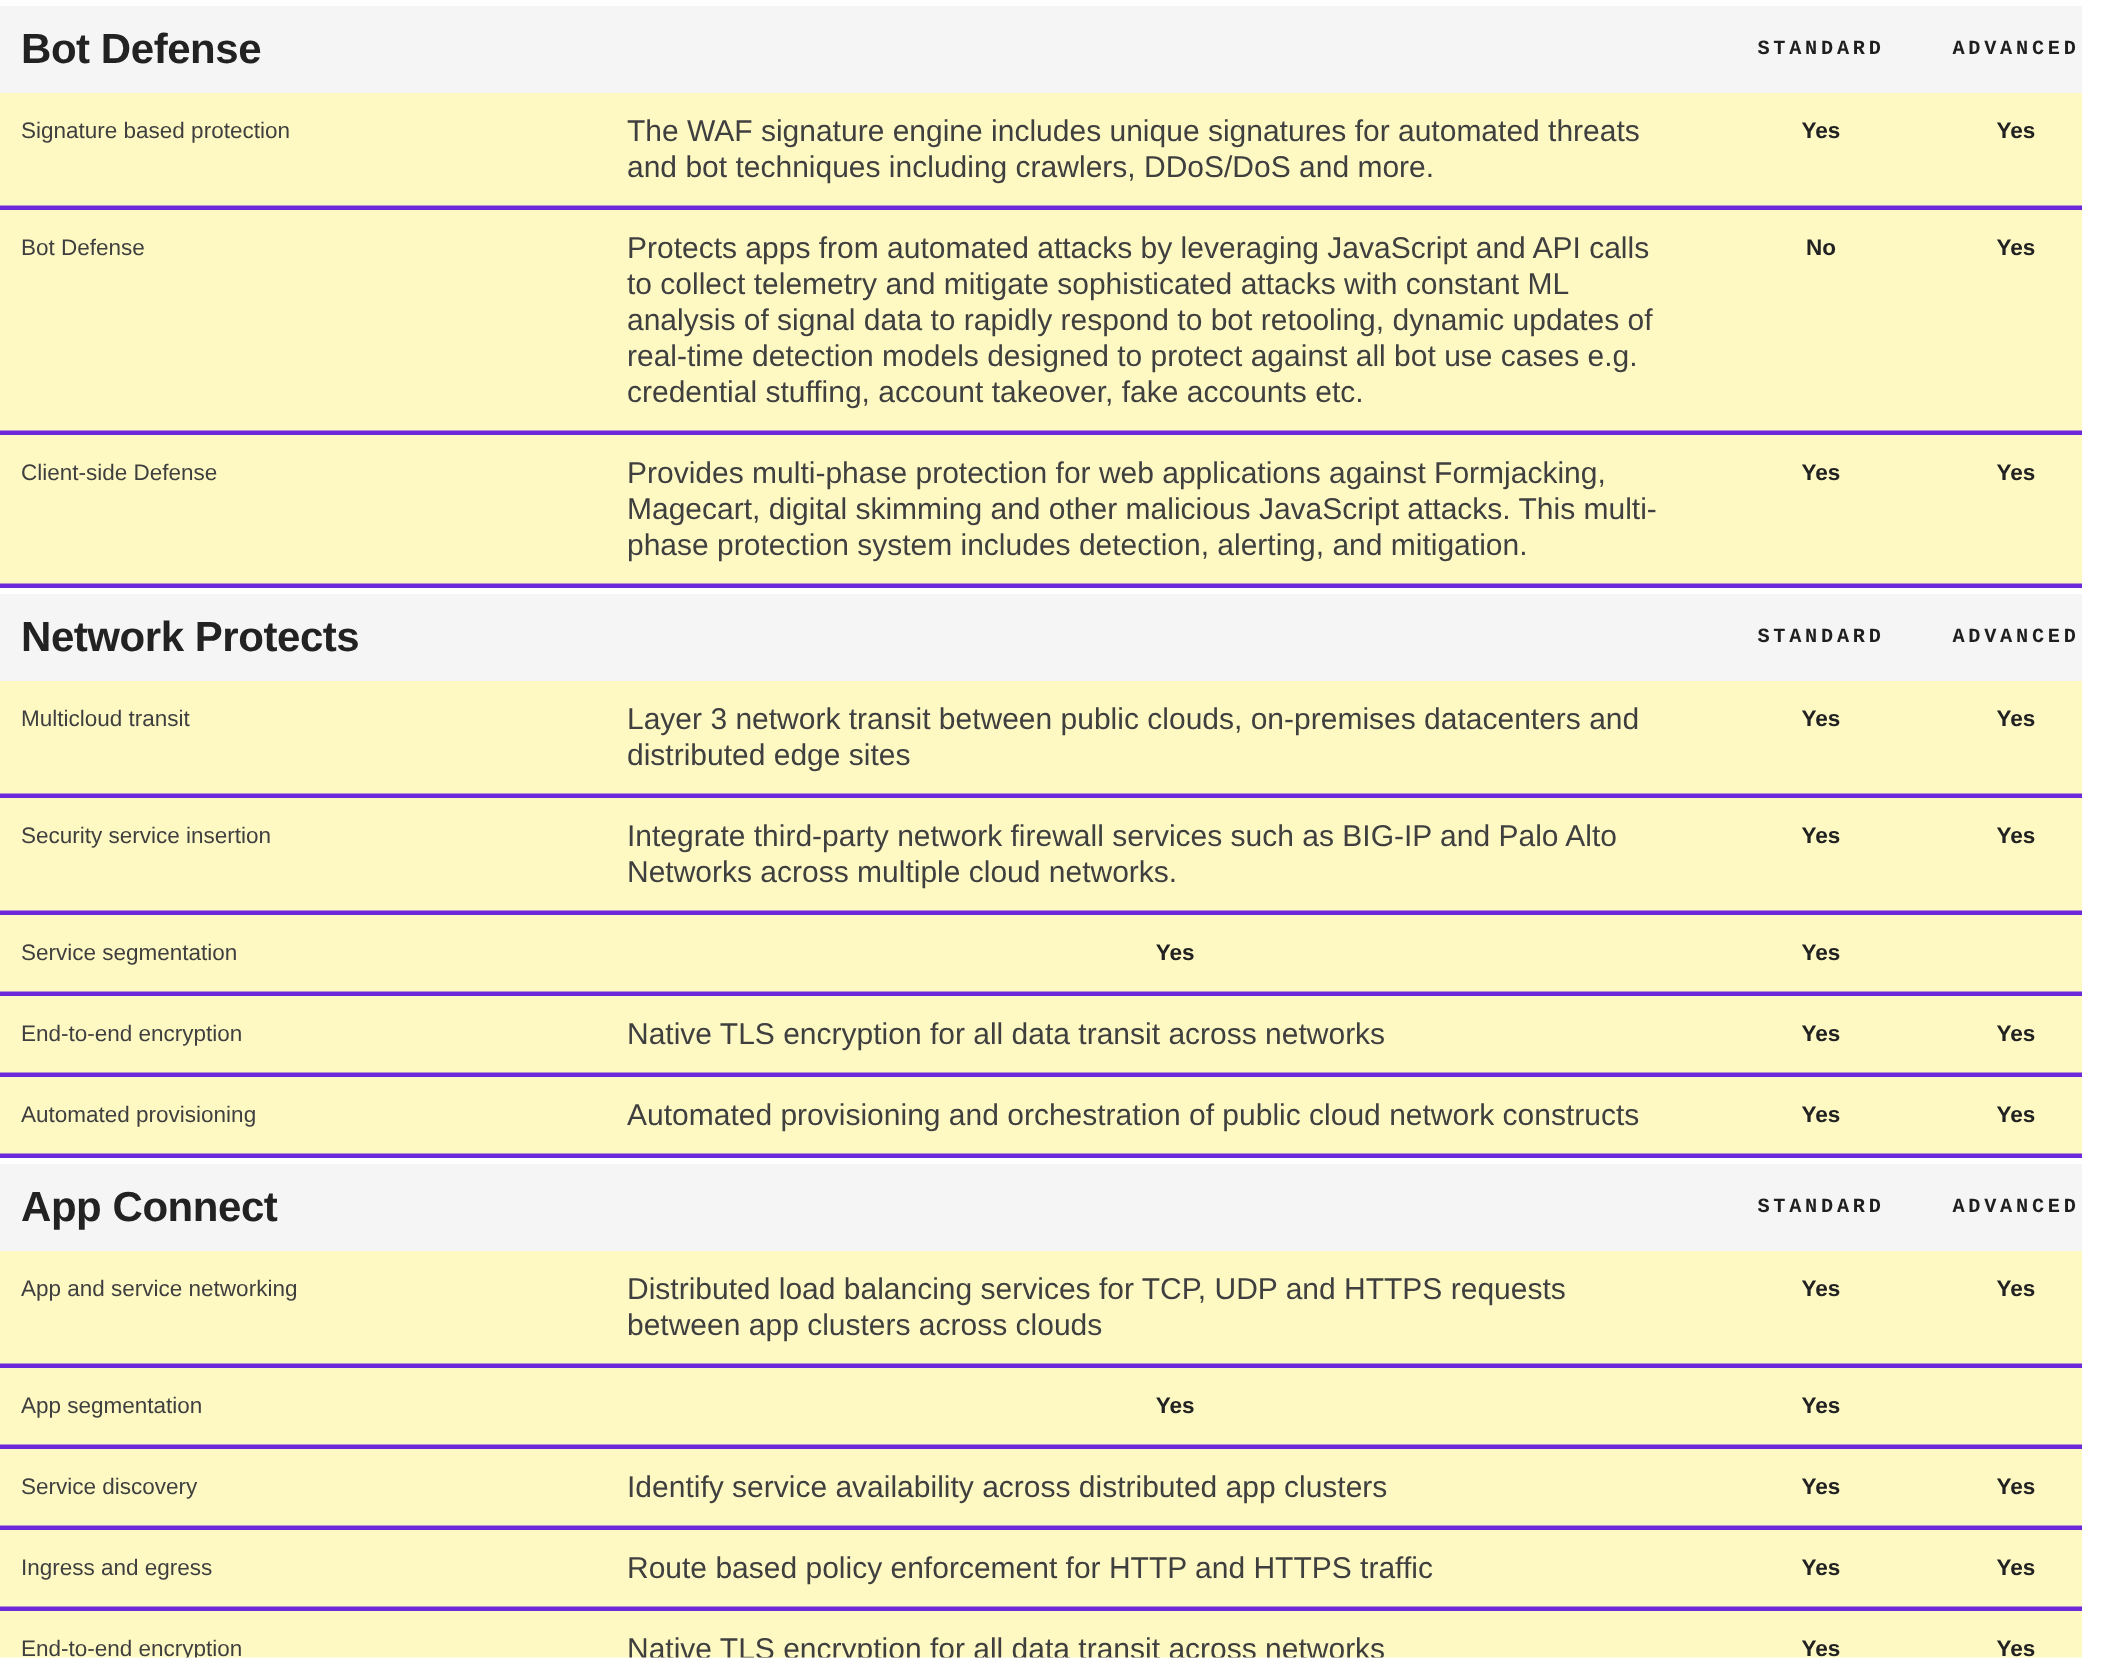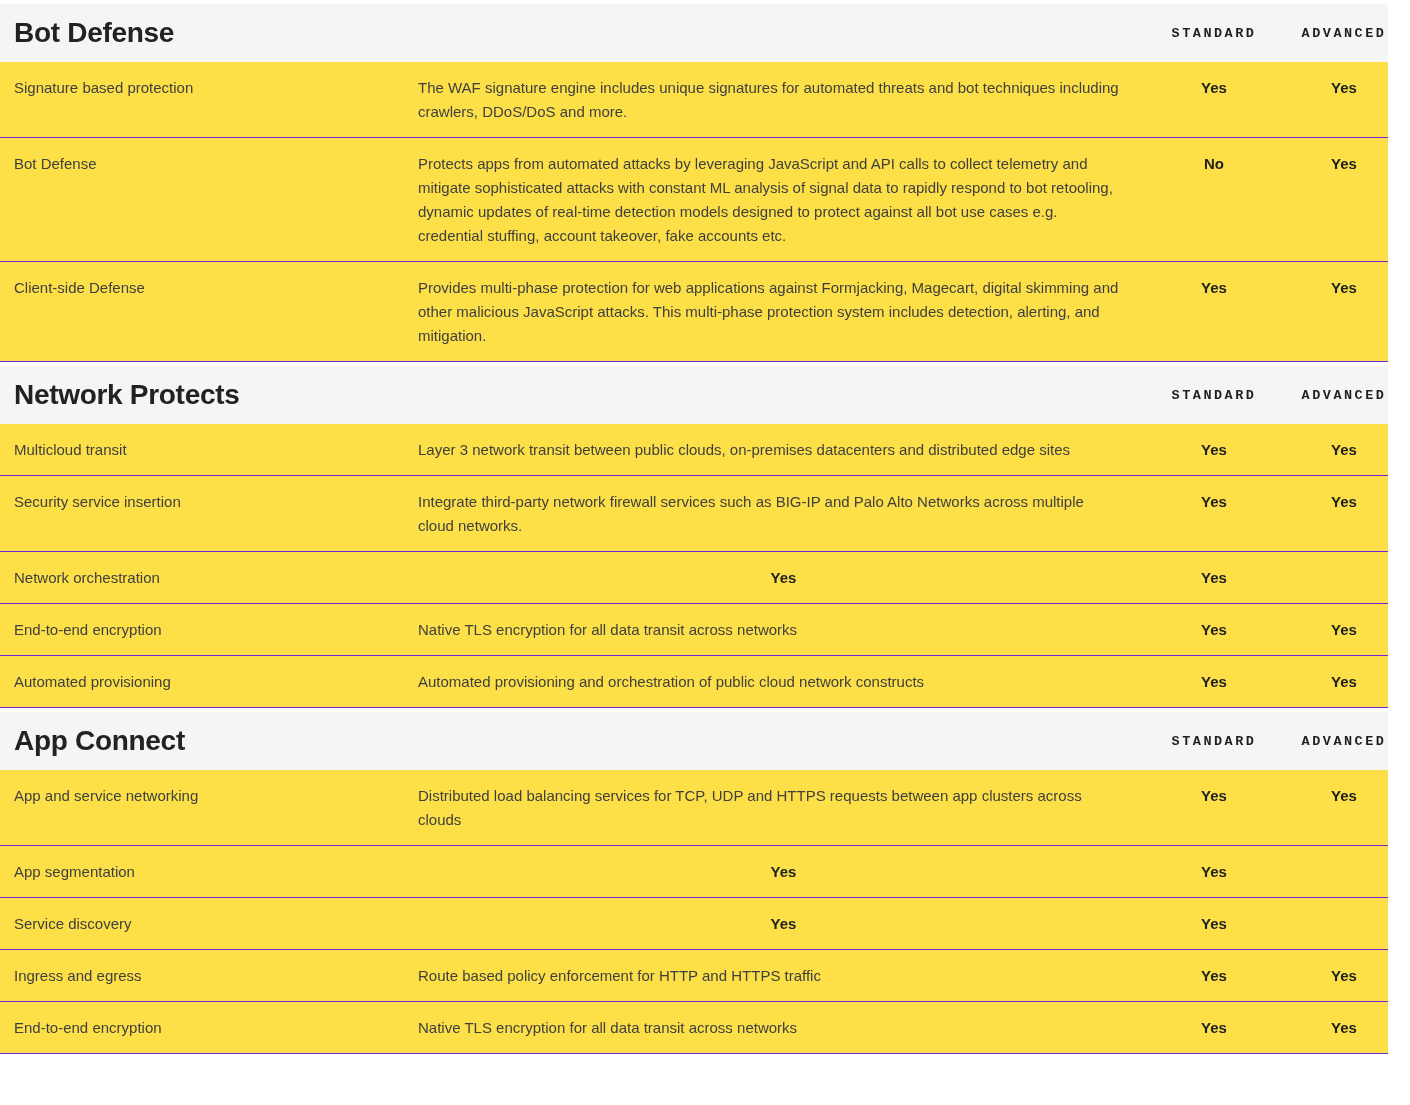--- a/index.html
+++ b/index.html
@@ -39,31 +39,31 @@
     color: #1f1f1f;
     text-align: center;
     white-space: nowrap;
     font-family: Liberation Mono, monospace;
   }
 
   .row {
     display: grid;
     grid-template-columns: 404px 731px 130px 130px;
     padding: 14px 0 13px 14px;
-    border-bottom: 1px solid #6d28d9;
-    background: #fde047;
+    border-bottom: 3px solid #6d28d9;
+    background: #fef9c3;
   }
   .feature-name {
     font-size: 15px;
     line-height: 24px;
     color: #3f3f3f;
     padding-right: 20px;
   }
   .feature-desc {
-    font-size: 15px;
+    font-size: 20px;
     line-height: 24px;
     color: #3f3f3f;
     padding-right: 16px;
     max-width: 717px;
   }
   .cell-value {
     font-size: 15px;
     line-height: 24px;
     font-weight: 700;
     color: #222222;
@@ -120,21 +120,21 @@
   </div>
 
   <div class="row">
     <div class="feature-name">Security service insertion</div>
     <div class="feature-desc">Integrate third-party network firewall services such as BIG-IP and Palo Alto Networks across multiple cloud networks.</div>
     <div class="cell-value">Yes</div>
     <div class="cell-value">Yes</div>
   </div>
 
   <div class="row">
-    <div class="feature-name">Network orchestration</div>
+    <div class="feature-name">Service segmentation</div>
     <div class="cell-value">Yes</div>
     <div class="cell-value">Yes</div>
   </div>
 
   <div class="row">
     <div class="feature-name">End-to-end encryption</div>
     <div class="feature-desc">Native TLS encryption for all data transit across networks</div>
     <div class="cell-value">Yes</div>
     <div class="cell-value">Yes</div>
   </div>
@@ -163,20 +163,21 @@
   </div>
 
   <div class="row">
     <div class="feature-name">App segmentation</div>
     <div class="cell-value">Yes</div>
     <div class="cell-value">Yes</div>
   </div>
 
   <div class="row">
     <div class="feature-name">Service discovery</div>
+    <div class="feature-desc">Identify service availability across distributed app clusters</div>
     <div class="cell-value">Yes</div>
     <div class="cell-value">Yes</div>
   </div>
 
   <div class="row">
     <div class="feature-name">Ingress and egress</div>
     <div class="feature-desc">Route based policy enforcement for HTTP and HTTPS traffic</div>
     <div class="cell-value">Yes</div>
     <div class="cell-value">Yes</div>
   </div>

